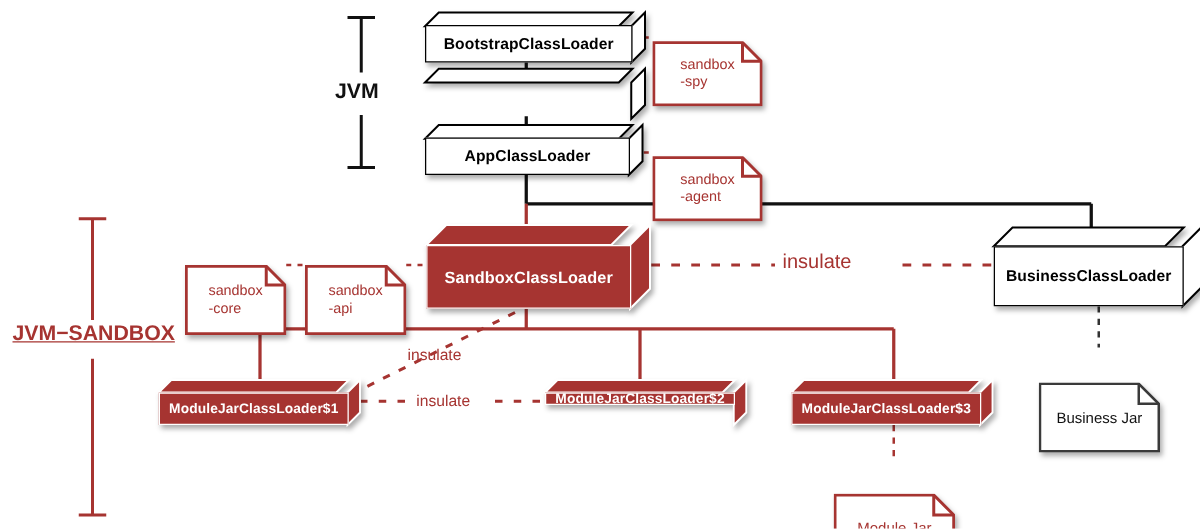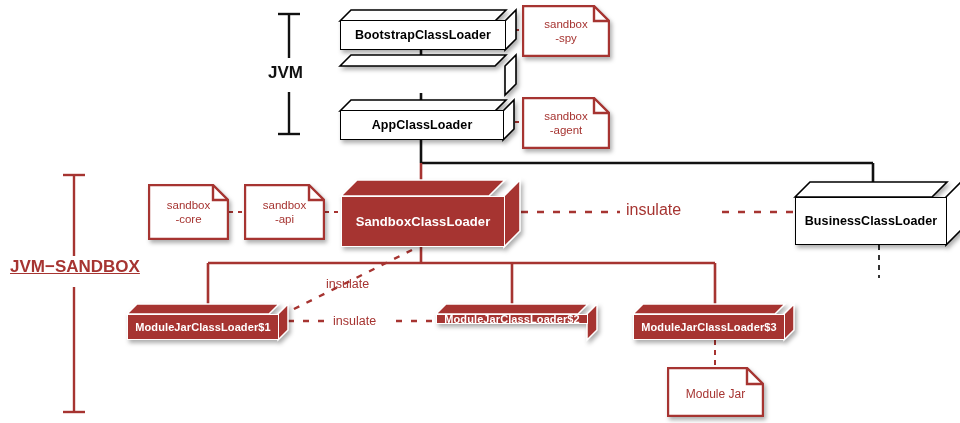--- a/index.html
+++ b/index.html
@@ -26,21 +26,21 @@
   .box-white .top{border:0;}
   .box-white .side{border:0;}
 
   
   .box-red .face{background:#a63431;border:1.6px solid #ffffff;color:#ffffff;}
 
   .shadow{filter:drop-shadow(2px 3px 2px rgba(0,0,0,.32));}
 
   
   .note{position:absolute;box-sizing:border-box;display:flex;
-        align-items:center;justify-content:center;text-align:center;line-height:1.25;}
+        align-items:center;justify-content:center;text-align:left;line-height:1.25;margin-top:28px;}
   .note .lbl{position:relative;z-index:3;}
 
   
   .txt{position:absolute;white-space:nowrap;}
 
   .red{color:#a63431;}
   .blk{color:#111111;}
 </style>
 </head>
 <body>
@@ -243,20 +243,29 @@
     <svg viewBox="0 0 81 56" preserveAspectRatio="none" style="position:absolute;left:0;top:0;width:81px;height:56px;">
       <path d="M1,1 L65,1 L80,16 L80,55 L1,55 Z" fill="#ffffff" stroke="#a63431" stroke-width="2.4"></path>
       <path d="M65,1 L65,16 L80,16" fill="none" stroke="#a63431" stroke-width="2.4"></path>
     </svg>
     <div class="lbl red" style="font-size:11.5px;">
       <span>sandbox</span><br>
       <span>-api</span>
     </div>
   </div>
 
+  <div class="note shadow" style="left:831px;top:278px;width:97px;height:56px;">
+    <svg viewBox="0 0 97 56" preserveAspectRatio="none" style="position:absolute;left:0;top:0;width:97px;height:56px;">
+      <path d="M1,1 L80,1 L96,17 L96,55 L1,55 Z" fill="#ffffff" stroke="#3a3a3a" stroke-width="2"></path>
+      <path d="M80,1 L80,17 L96,17" fill="none" stroke="#3a3a3a" stroke-width="2"></path>
+    </svg>
+    <div class="lbl blk" style="font-size:12px;">
+      <span>Business Jar</span>
+    </div>
+  </div>
 
   <div class="note shadow" style="left:667px;top:367px;width:97px;height:54px;">
     <svg viewBox="0 0 97 50" preserveAspectRatio="none" style="position:absolute;left:0;top:0;width:97px;height:50px;">
       <path d="M1,1 L80,1 L96,17 L96,49 L1,49 Z" fill="#ffffff" stroke="#a63431" stroke-width="2.4"></path>
       <path d="M80,1 L80,17 L96,17" fill="none" stroke="#a63431" stroke-width="2.4"></path>
     </svg>
     <div class="lbl red" style="font-size:12px;">
       <span>Module Jar</span>
     </div>
   </div>

